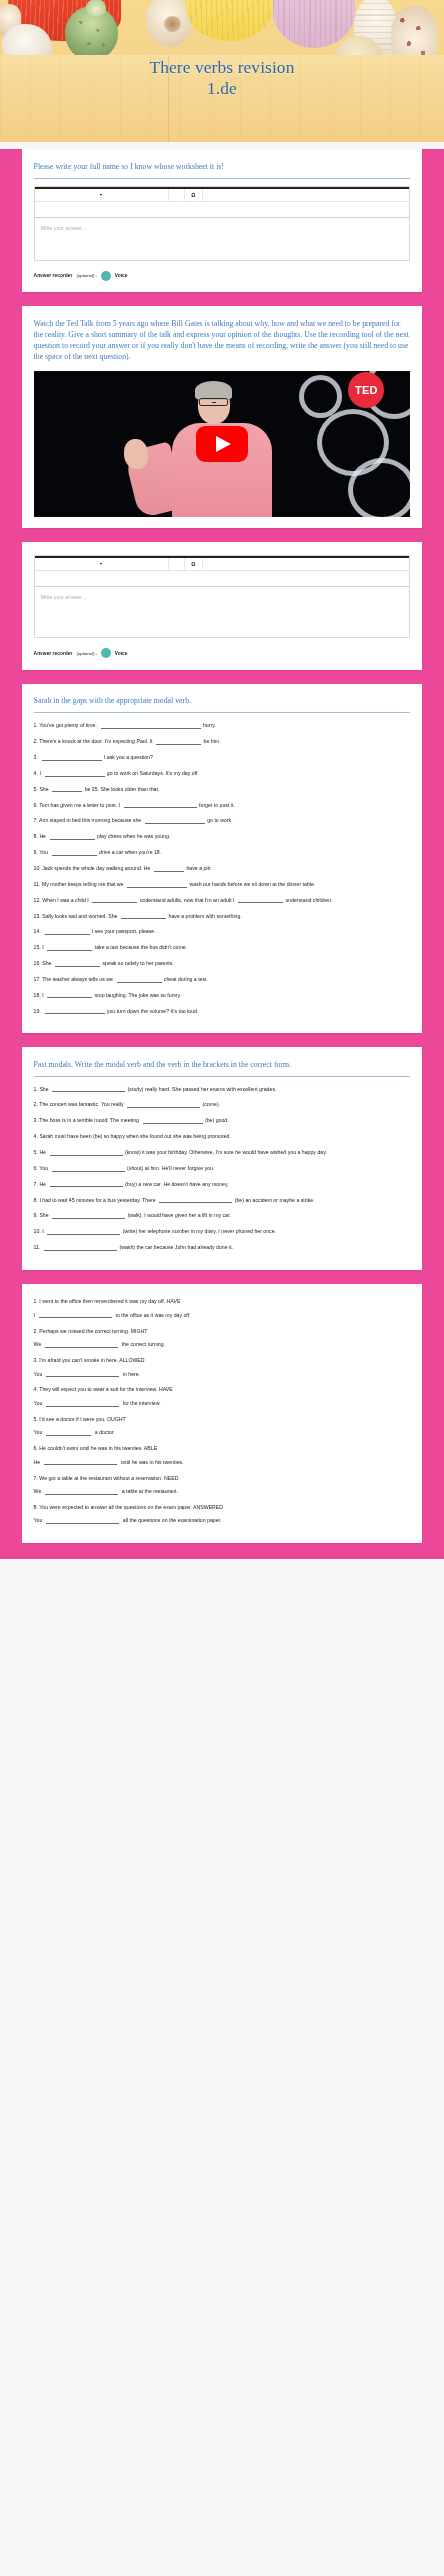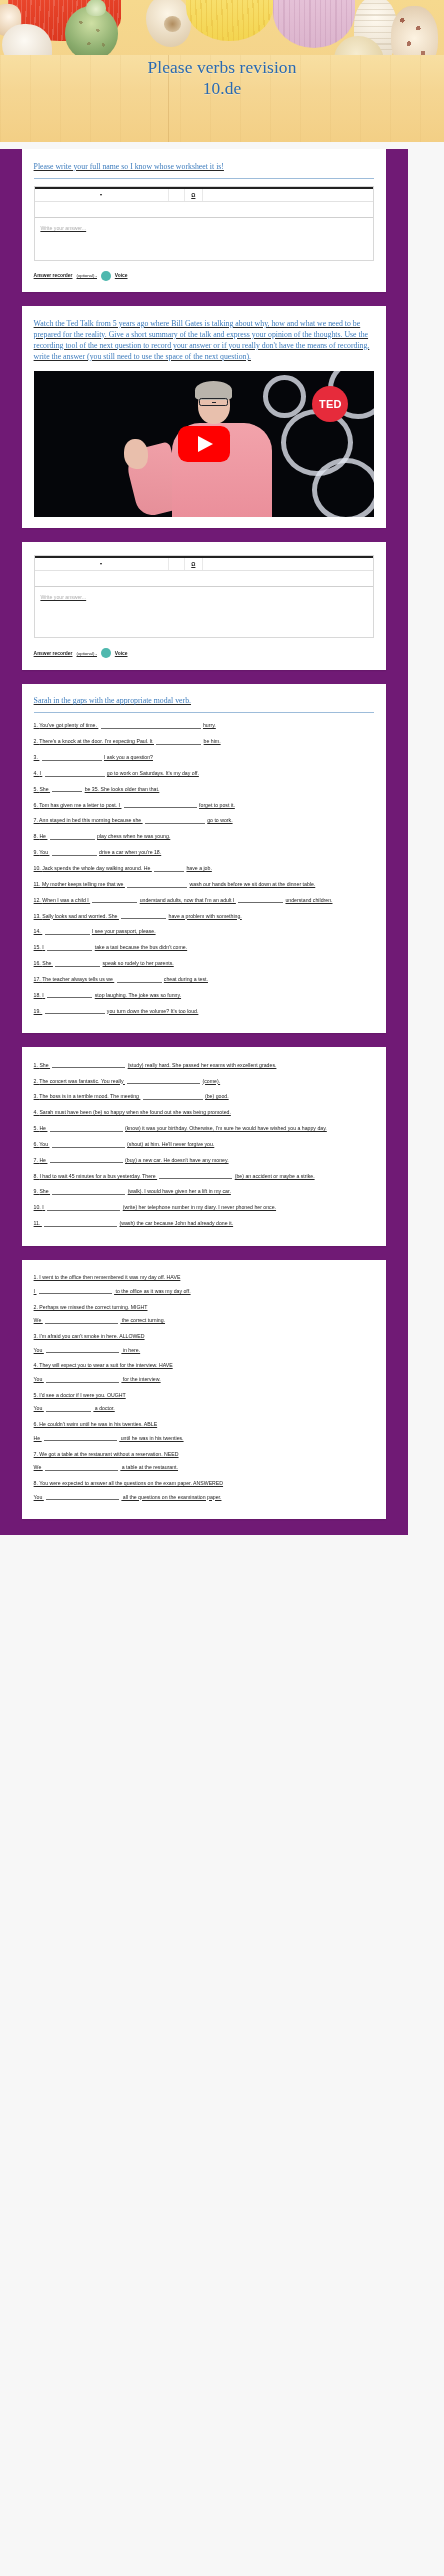--- a/index.html
+++ b/index.html
@@ -47,21 +47,21 @@
     top: 57px;
     text-align: center;
     font-family: "Liberation Serif", serif;
     font-size: 17.4px;
     line-height: 1.22;
     color: #2a6ab0;
     letter-spacing: 0.1px;
     text-shadow: 0 0.6px 0.6px rgba(255,255,255,0.35);
   }
 
-  .page-wrap { width: 408px; background: #701a75; padding: 0 0 2.3px 0; text-decoration: underline; }
+  .page-wrap { width: 444px; background: #ec4899; padding: 0 0 2.3px 0; }
 
   
   .card {
     background: #ffffff;
     margin: 0 22px 14px 22px;
     padding: 12.7px 11.6px 11.6px 11.6px;
     box-shadow: 0 0.6px 1.2px rgba(0,0,0,0.10);
   }
   .card.first { margin-top: 7px; }
 
@@ -190,21 +190,21 @@
   }
   .v-hand {
     position: absolute;
     left: 90px; top: 68px;
     width: 24px; height: 30px;
     background: #e9bfac;
     border-radius: 44% 50% 40% 50%;
   }
   .ted-logo {
     position: absolute;
-    right: 26px; top: 15px;
+    right: 26px; top: 1px;
     width: 36px; height: 36px;
     border-radius: 50%;
     background: #e62b3b;
     display: flex; align-items: center; justify-content: center;
     color: #fff;
     font-weight: 700;
     font-size: 11px;
     letter-spacing: 0.3px;
     font-family: "Liberation Sans", sans-serif;
   }
@@ -283,22 +283,22 @@
            radial-gradient(circle at 58% 34%,rgba(140,60,40,.7) 0 2.3px,transparent 2.3px),
            radial-gradient(circle at 38% 58%,rgba(140,60,40,.7) 0 2.3px,transparent 2.3px),
            radial-gradient(circle at 68% 72%,rgba(140,60,40,.65) 0 2.3px,transparent 2.3px),
            radial-gradient(circle at 20% 80%,rgba(140,60,40,.6) 0 2.3px,transparent 2.3px),
            radial-gradient(circle at 50% 50%,#fdf3e2,#dcc5a6);border-radius:44% 46% 44% 46%;"></div>
 
     <div class="shell" style="left:334px;top:36px;width:50px;height:50px;background:radial-gradient(circle at 45% 35%,#f6ecd0,#d9c48f);border-radius:48% 52% 46% 54%;"></div>
   </div>
   <div class="wood"></div>
   <div class="banner-title">
-    <div>Please verbs revision</div>
-    <div>10.de</div>
+    <div>There verbs revision</div>
+    <div>1.de</div>
   </div>
 </div>
 
 <div class="page-wrap">
 
   <div class="card first">
     <div class="q-title">Please write your full name so I know whose worksheet it is!</div>
 
     <div class="editor">
       <div class="editor-topbar"></div>
@@ -385,20 +385,21 @@
         <div class="gap-item"><span>14. </span><span class="blank b-md"></span><span>I see your passport, please. </span></div>
         <div class="gap-item"><span>15. </span><span>I </span><span class="blank b-md"></span><span>take a taxi because the bus didn't come. </span></div>
         <div class="gap-item"><span>16. </span><span>She </span><span class="blank b-md"></span><span>speak so rudely to her parents. </span></div>
         <div class="gap-item"><span>17. </span><span>The teacher always tells us we </span><span class="blank b-md"></span><span>cheat during a test. </span></div>
         <div class="gap-item"><span>18. </span><span>I </span><span class="blank b-md"></span><span>stop laughing. The joke was so funny. </span></div>
         <div class="gap-item"><span>19. </span><span class="blank b-lg"></span><span>you turn down the volume? It's too loud. </span></div>
       </div>
   </div>
 
   <div class="card">
+    <div class="q-title">Past modals. Write the modal verb and the verb in the brackets in the correct form.</div>
     <div class="gap-list" id="past-list">
         <div class="gap-item"><span>1. </span><span>She </span><span class="blank b-xl"></span><span>(study) really hard. She passed her exams with excellent grades. </span></div>
         <div class="gap-item"><span>2. </span><span>The concert was fantastic. You really </span><span class="blank b-xl"></span><span>(come). </span></div>
         <div class="gap-item"><span>3. </span><span>The boss is in a terrible mood. The meeting </span><span class="blank b-lg"></span><span>(be) good. </span></div>
         <div class="gap-item"><span>4. </span><span>Sarah must have been (be) so happy when she found out she was being promoted. </span></div>
         <div class="gap-item"><span>5. </span><span>He </span><span class="blank b-xl"></span><span>(know) it was your birthday. Otherwise, I'm sure he would have wished you a happy day. </span></div>
         <div class="gap-item"><span>6. </span><span>You </span><span class="blank b-xl"></span><span>(shout) at him. He'll never forgive you. </span></div>
         <div class="gap-item"><span>7. </span><span>He </span><span class="blank b-xl"></span><span>(buy) a new car. He doesn't have any money. </span></div>
         <div class="gap-item"><span>8. </span><span>I had to wait 45 minutes for a bus yesterday. There </span><span class="blank b-xl"></span><span>(be) an accident or maybe a strike. </span></div>
         <div class="gap-item"><span>9. </span><span>She </span><span class="blank b-xl"></span><span>(walk). I would have given her a lift in my car. </span></div>

